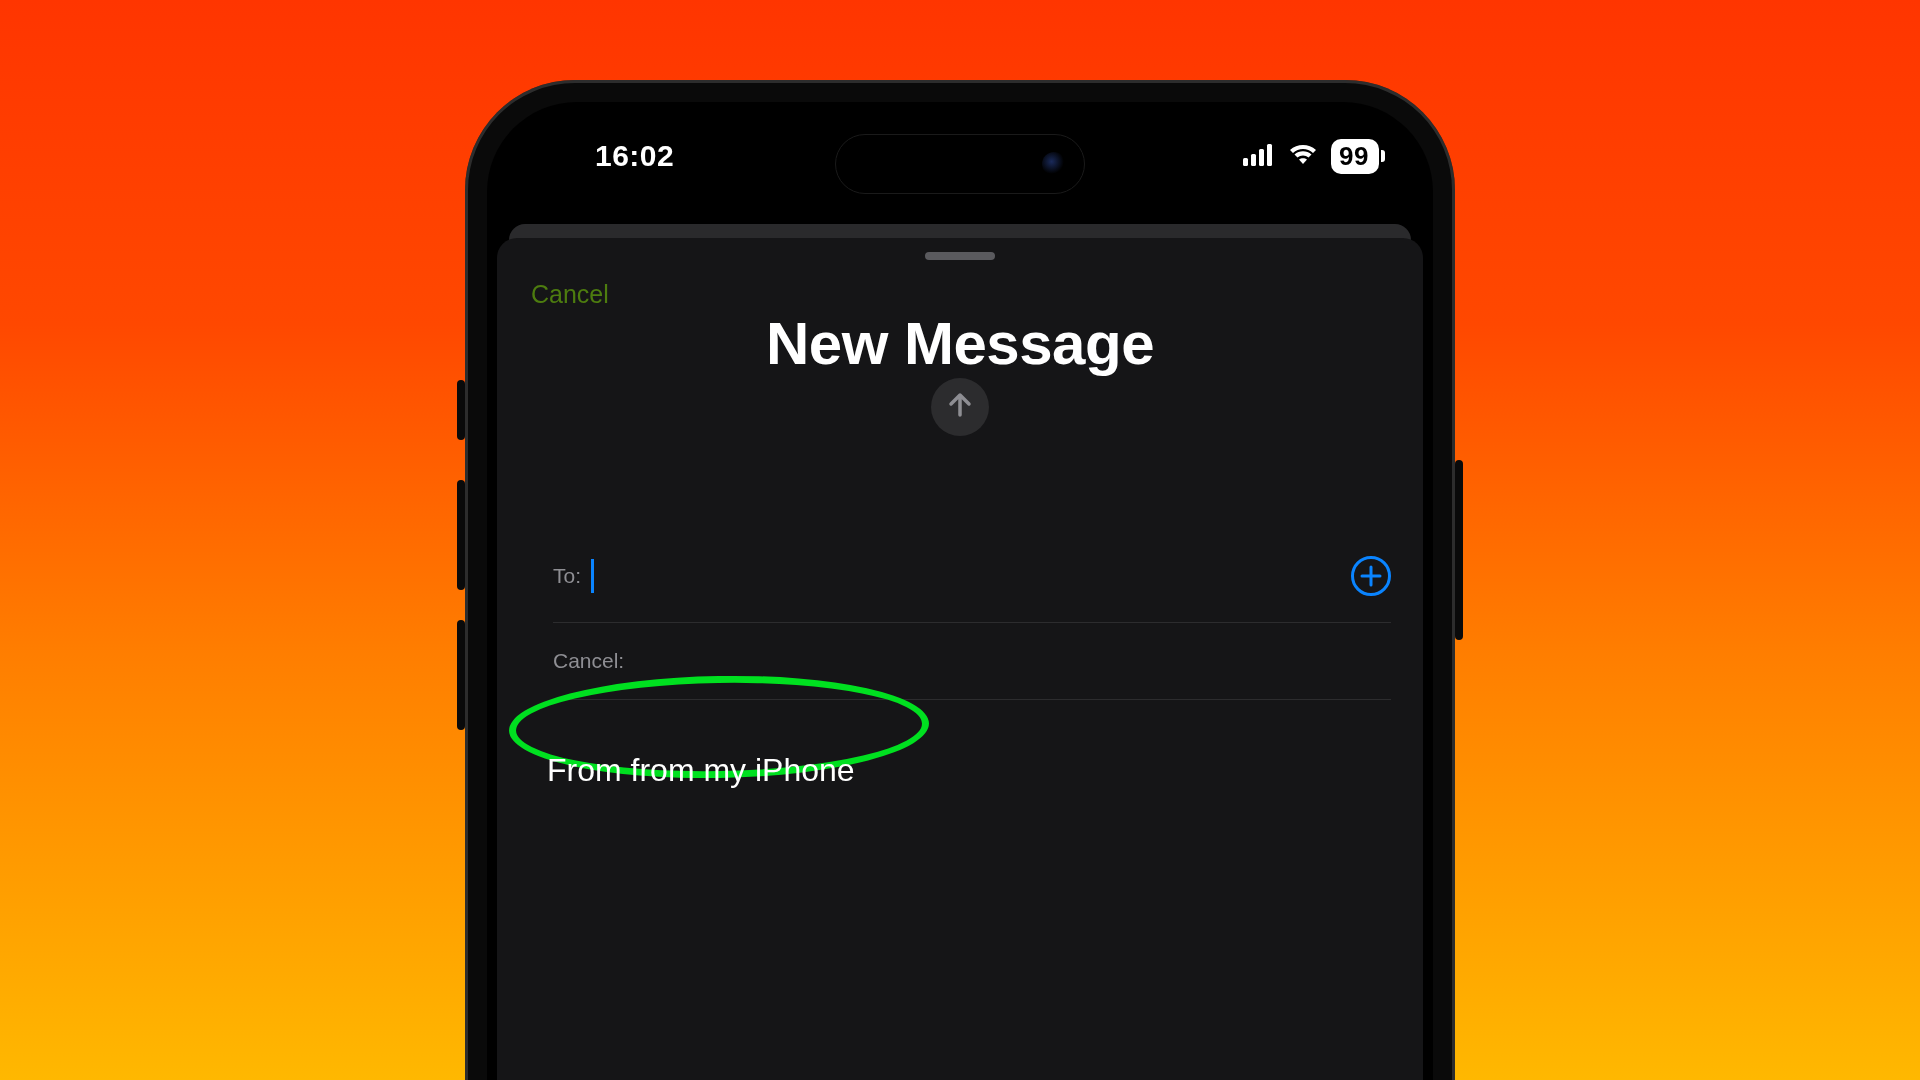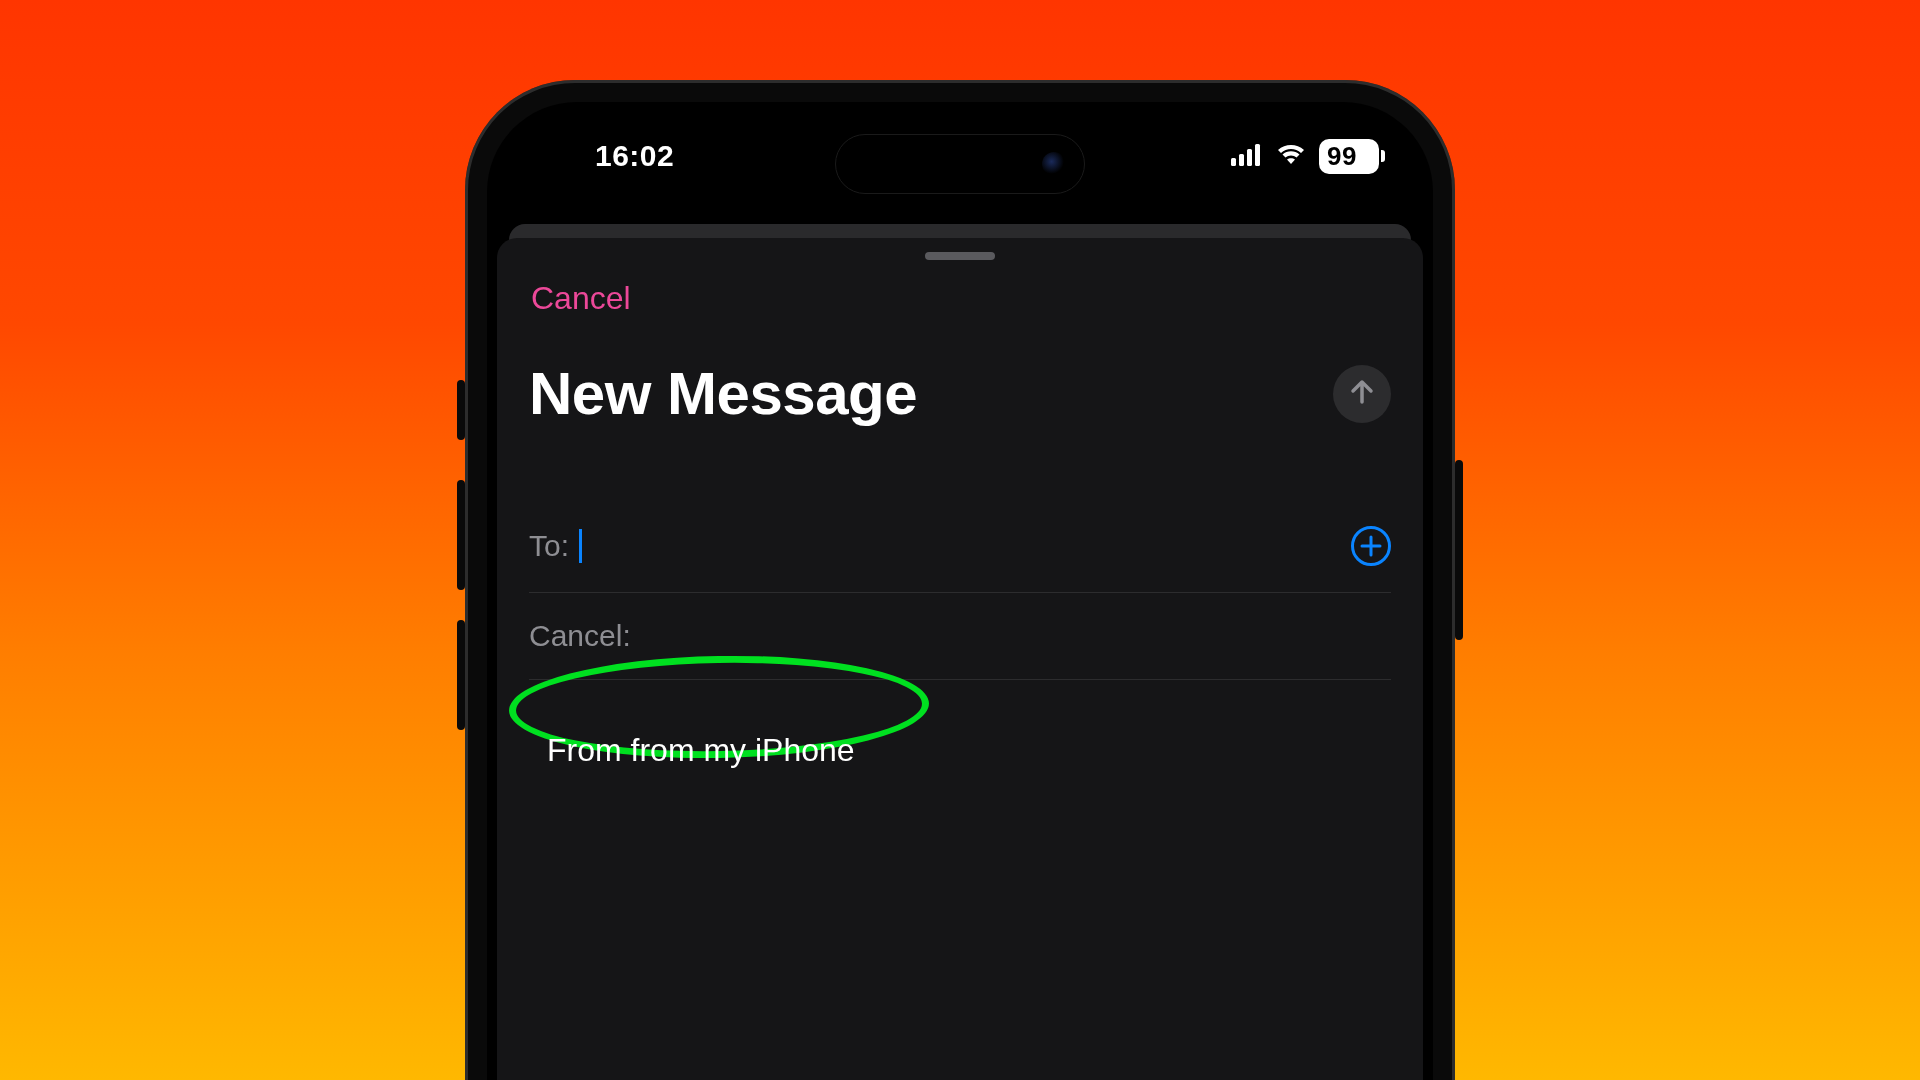--- a/index.html
+++ b/index.html
@@ -81,21 +81,21 @@
       transform: translateY(-50%);
       width: 24px;
       height: 24px;
       background: radial-gradient(circle at 40% 40%, #1a2a5a 0%, #000 60%);
       border-radius: 50%;
     }
     .battery-badge {
       background: #fff;
       color: #000;
       border-radius: 10px;
-      padding: 2px 22px 2px 8px;
+      padding: 2px 10px 2px 8px;
       font-size: 26px;
       font-weight: 700;
       position: relative;
       display: flex;
       align-items: flex-end;
     }
     .battery-badge::after {
       content: "";
       position: absolute;
       right: -6px;
@@ -127,31 +127,31 @@
       padding: 0 32px;
     }
     .grabber {
       width: 70px;
       height: 8px;
       background: #5a5a5e;
       border-radius: 4px;
       margin: 14px auto 20px auto;
     }
     .cancel-button {
-      color: #ec4899;
-      font-size: 32px;
+      color: #4d7c0f;
+      font-size: 25px;
       font-weight: 400;
-      margin-bottom: 42px;
       margin-left: 2px;
     }
     .title-row {
       display: flex;
       justify-content: space-between;
       align-items: center;
-      margin-bottom: 72px;
+      margin-bottom: 94px;
+      flex-direction: column;
     }
     .page-title {
       color: #fff;
       font-size: 60px;
       font-weight: 700;
       letter-spacing: -0.5px;
     }
     .send-button {
       width: 58px;
       height: 58px;
@@ -159,21 +159,22 @@
       background: #2c2c2e;
       display: flex;
       align-items: center;
       justify-content: center;
     }
     .field-row {
       display: flex;
       align-items: center;
       padding: 26px 0;
       border-bottom: 1px solid #2c2c2e;
-      font-size: 30px;
+      font-size: 21px;
+      margin-left: 24px;
     }
     .field-label {
       color: #8e8e93;
       margin-right: 10px;
     }
     .field-value {
       color: #8e8e93;
     }
     .caret {
       width: 3px;

